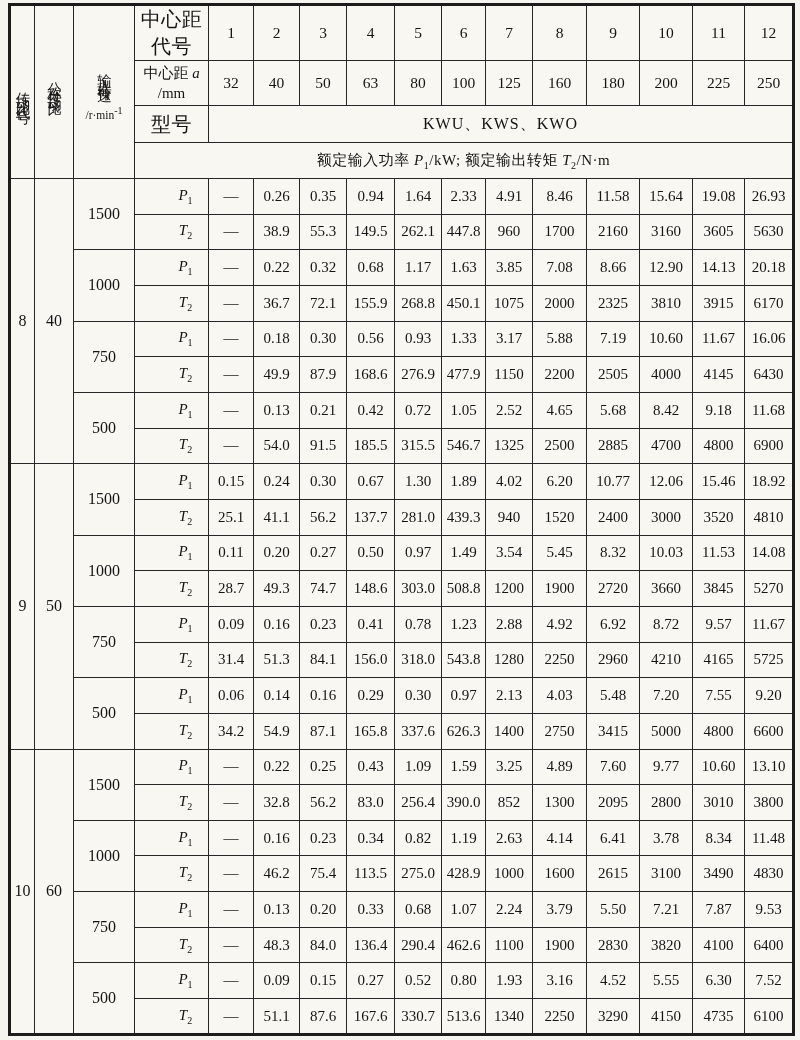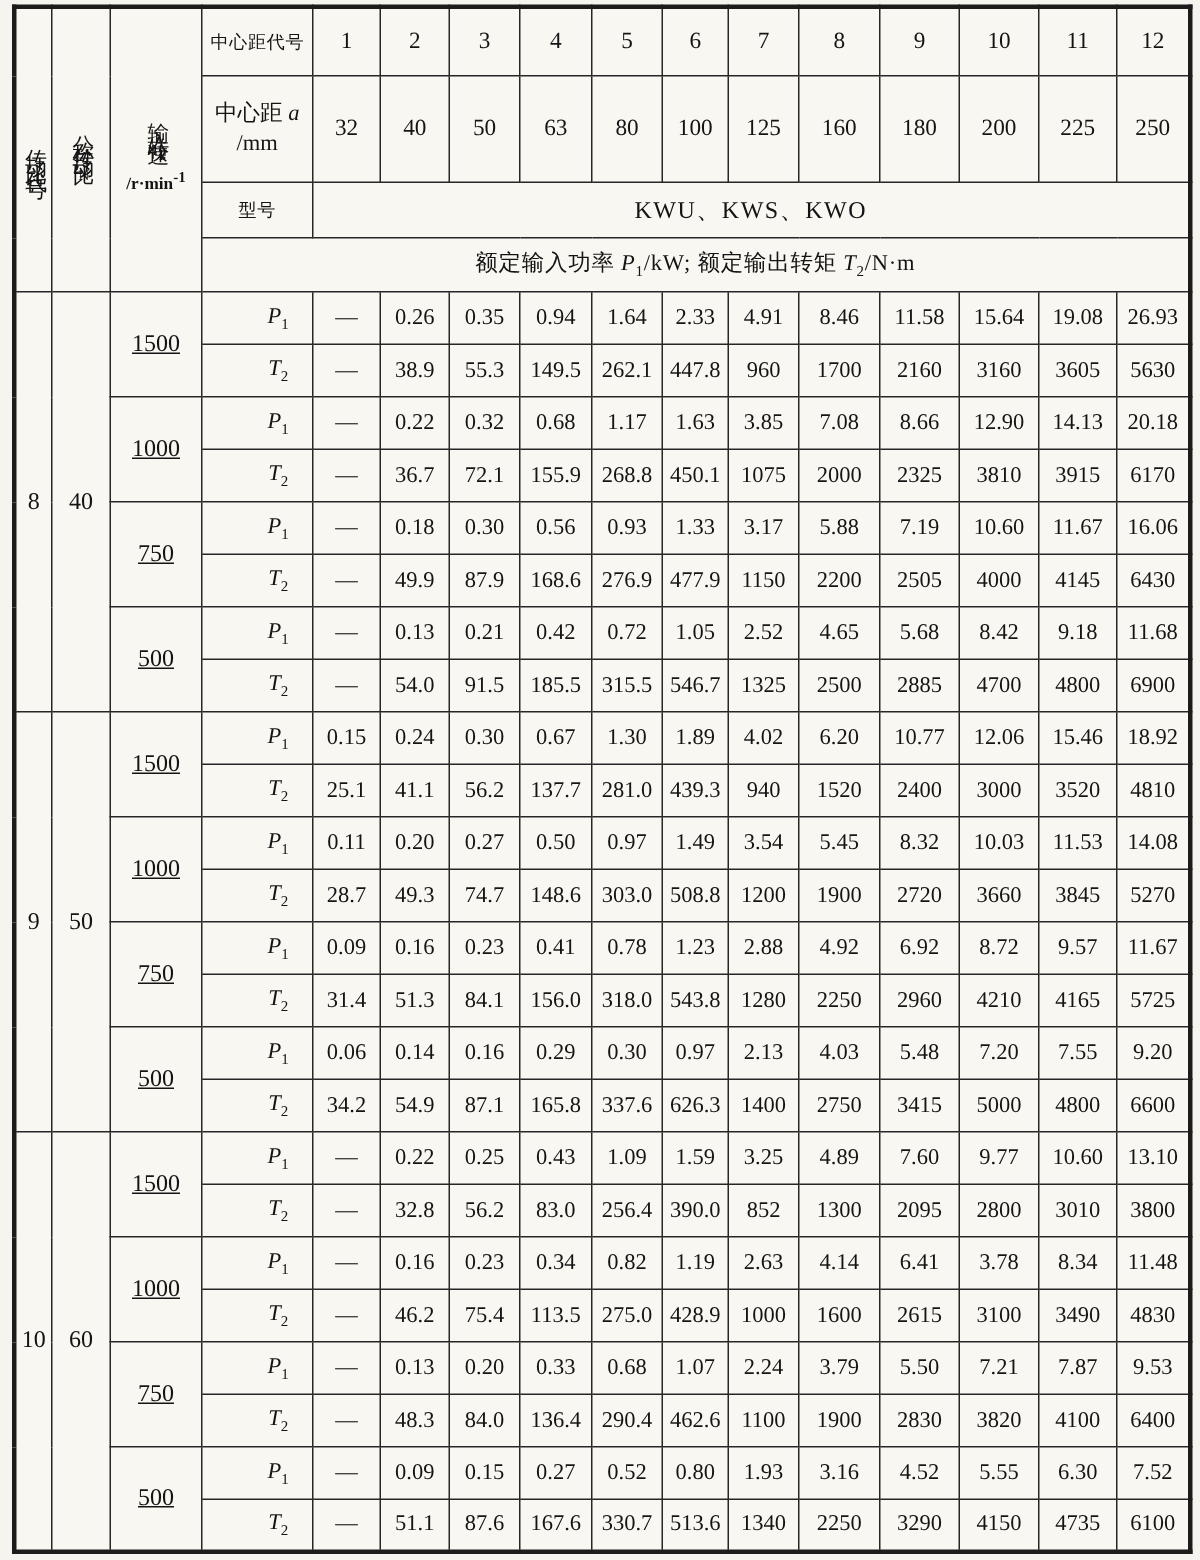--- a/index.html
+++ b/index.html
@@ -20,48 +20,48 @@
   }
   th, td {
     border: 1.5px solid #262626;
     padding: 0 1px;
     text-align: center;
     vertical-align: middle;
     font-weight: normal;
     overflow: hidden;
   }
   thead tr.r1 { height: 46px; }
-  thead tr.r2 { height: 71px; }
+  thead tr.r2 { height: 45px; }
   thead tr.r3 { height: 37px; }
   thead tr.r4 { height: 36px; }
   tbody tr { height: 35px; }
 
   .vstack { display: flex; flex-direction: column; align-items: center; justify-content: center; gap: 3px; }
   .vtext {
     writing-mode: vertical-rl;
     text-orientation: upright;
     font-size: 14.5px;
     letter-spacing: 5px;
     line-height: 1.05;
     white-space: nowrap;
   }
   .sym { font-size: 14px; line-height: 1; }
-  .unit { font-size: 11.5px; line-height: 1.1; white-space: nowrap; font-weight: bold; }
+  .unit { font-size: 11.5px; line-height: 1.1; white-space: nowrap; }
   sub { font-size: 10px; }
   sup { font-size: 10px; }
   i { font-style: italic; }
 
-  .hlabel { font-size: 12px; letter-spacing: 0.5px; }
+  .hlabel { font-size: 20px; letter-spacing: 0.5px; }
   .hnum { font-size: 15.5px; }
   .dist-label { font-size: 15px; line-height: 1.35; }
   .model-value { font-size: 16px; letter-spacing: 1px; font-family: Liberation Serif, serif; }
   .rating { font-size: 15px; letter-spacing: 0.5px; margin-left: 28px; }
 
   .num { font-size: 15px; }
-  .rpm { font-size: 16px; text-decoration: underline; }
+  .rpm { font-size: 16px; }
   .big { font-size: 16px; }
   .rowlab { font-size: 15px; padding-left: 29px; }
 </style>
 </head>
 <body>
 
 <div class="page">
   <table class="spec">
     <colgroup>
       <col style="width:25px">

